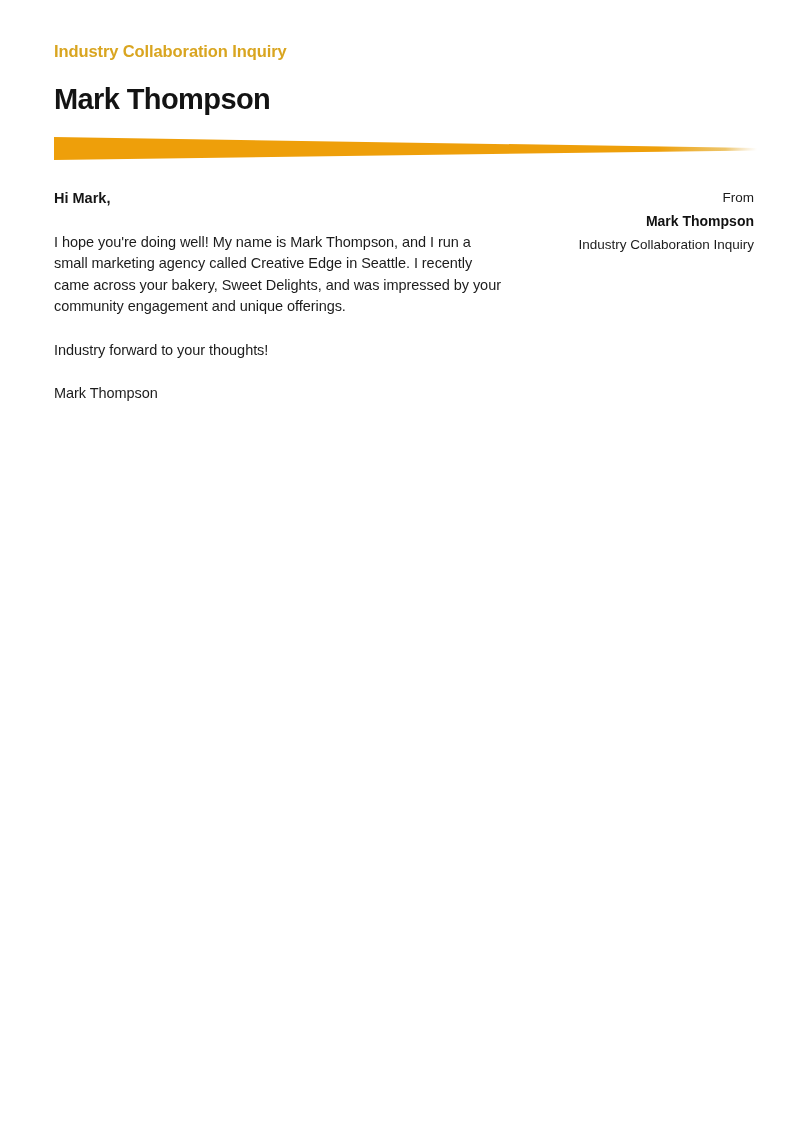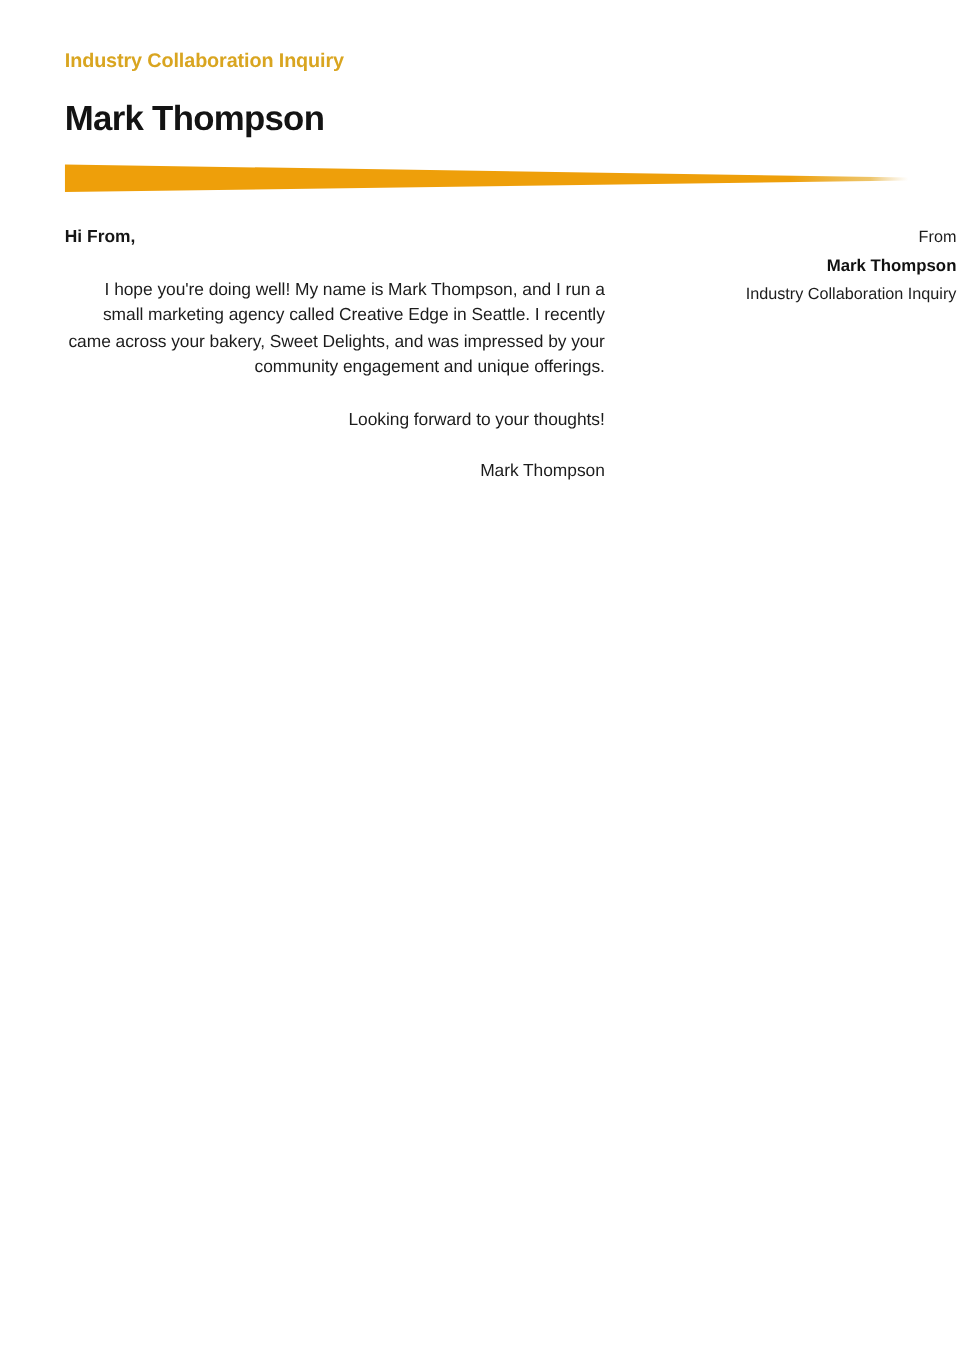--- a/index.html
+++ b/index.html
@@ -73,42 +73,41 @@
 
   .letter-col {
     position: absolute;
     left: 42px;
     top: 0;
     width: 450px;
   }
 
   .meta-col {
     position: absolute;
-    left: 482px;
+    left: 439px;
     top: 0;
     width: 303px;
     text-align: right;
   }
 
   .greeting {
     font-size: 14.5px;
     font-weight: bold;
     color: #161616;
     line-height: 21.5px;
     margin: 0;
   }
 
   .para {
     font-size: 14.5px;
     font-weight: normal;
     color: #1c1c1c;
     line-height: 21.5px;
     margin: 22px 0 0 0;
     letter-spacing: -0.05px;
-    text-align: right;
   }
 
   .meta-label {
     font-size: 13.5px;
     font-weight: normal;
     color: #1c1c1c;
     line-height: 20px;
     margin: 0;
   }
 
@@ -148,27 +147,27 @@
           <stop offset="1" stop-color="#E8C070" stop-opacity="0"></stop>
         </linearGradient>
       </defs>
       <polygon points="0,4 703,15 703,17.5 0,27" fill="url(#wedgeFade)"></polygon>
     </svg>
   </div>
 
   <div class="content">
 
     <div class="letter-col">
-      <p class="greeting">Hi From,</p>
+      <p class="greeting">Hi Mark,</p>
 
       <p class="para">I hope you're doing well! My name is Mark Thompson, and I run a small marketing agency called Creative Edge in Seattle. I recently came across your bakery, Sweet Delights, and was impressed by your community engagement and unique offerings.</p>
 
 
 
-      <p class="para">Looking forward to your thoughts!</p>
+      <p class="para">Industry forward to your thoughts!</p>
 
 
       <p class="para">Mark Thompson</p>
     </div>
 
     <div class="meta-col">
       <div class="meta-label">From</div>
       <div class="meta-name">Mark Thompson</div>
       <div class="meta-subject">Industry Collaboration Inquiry</div>
     </div>

